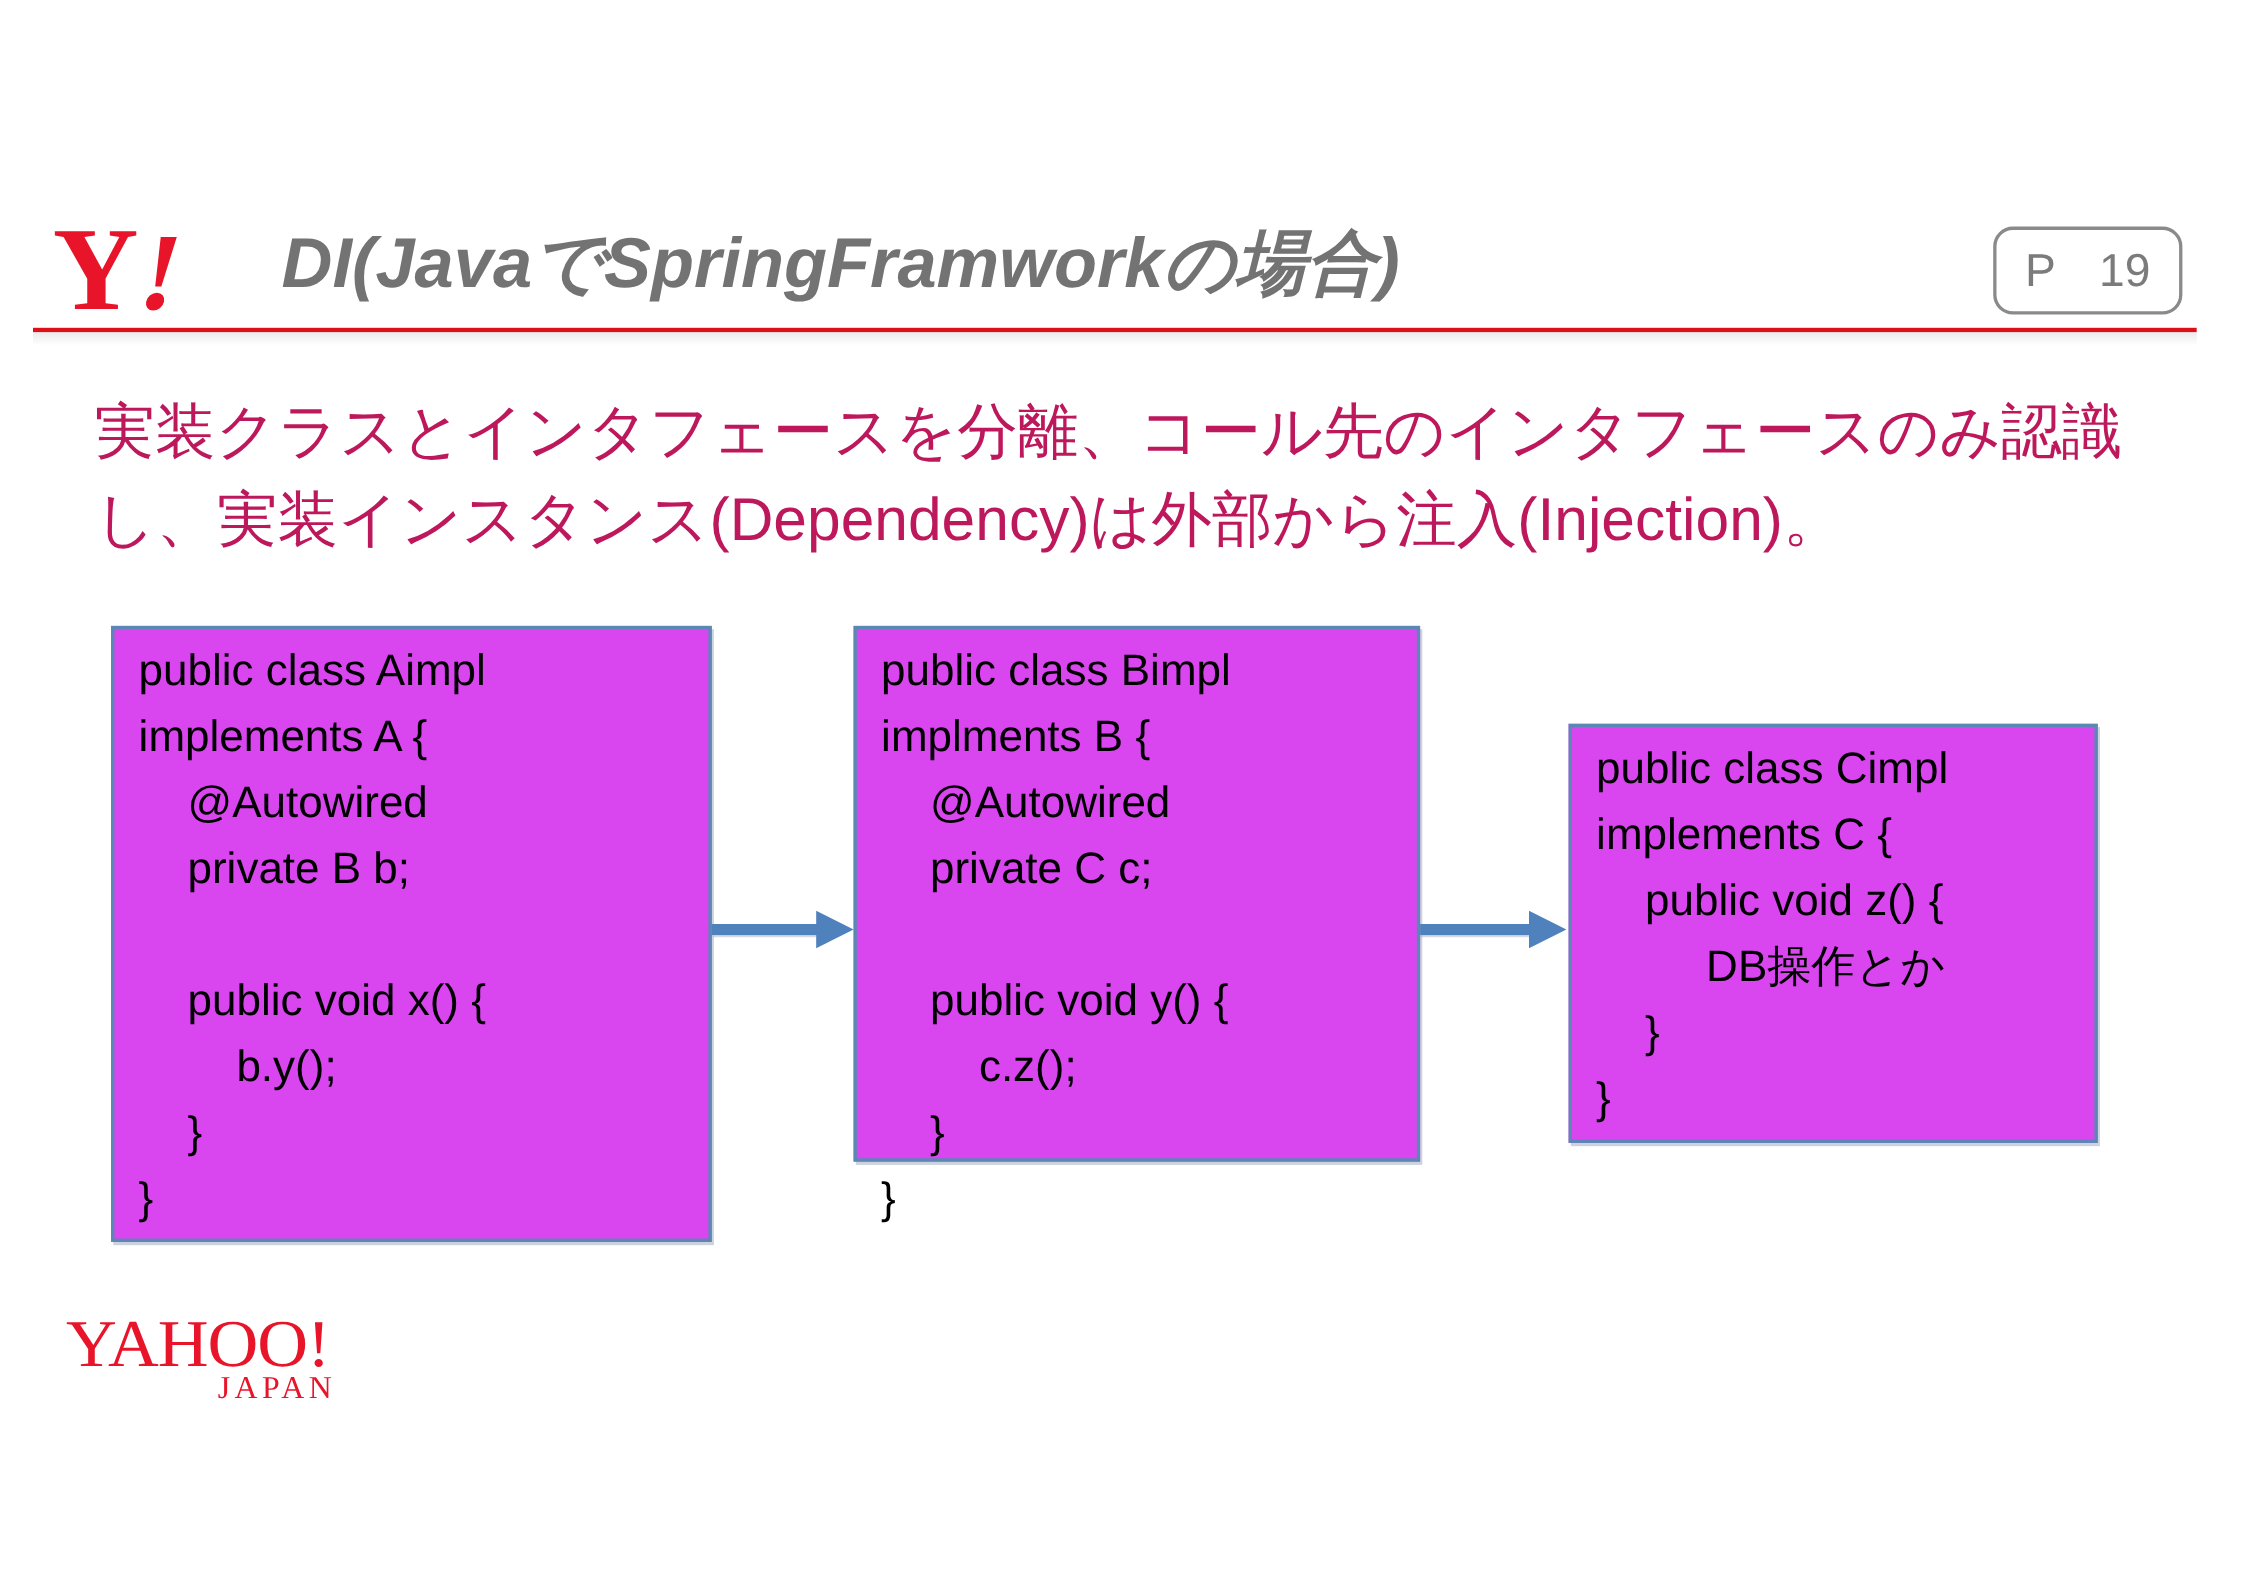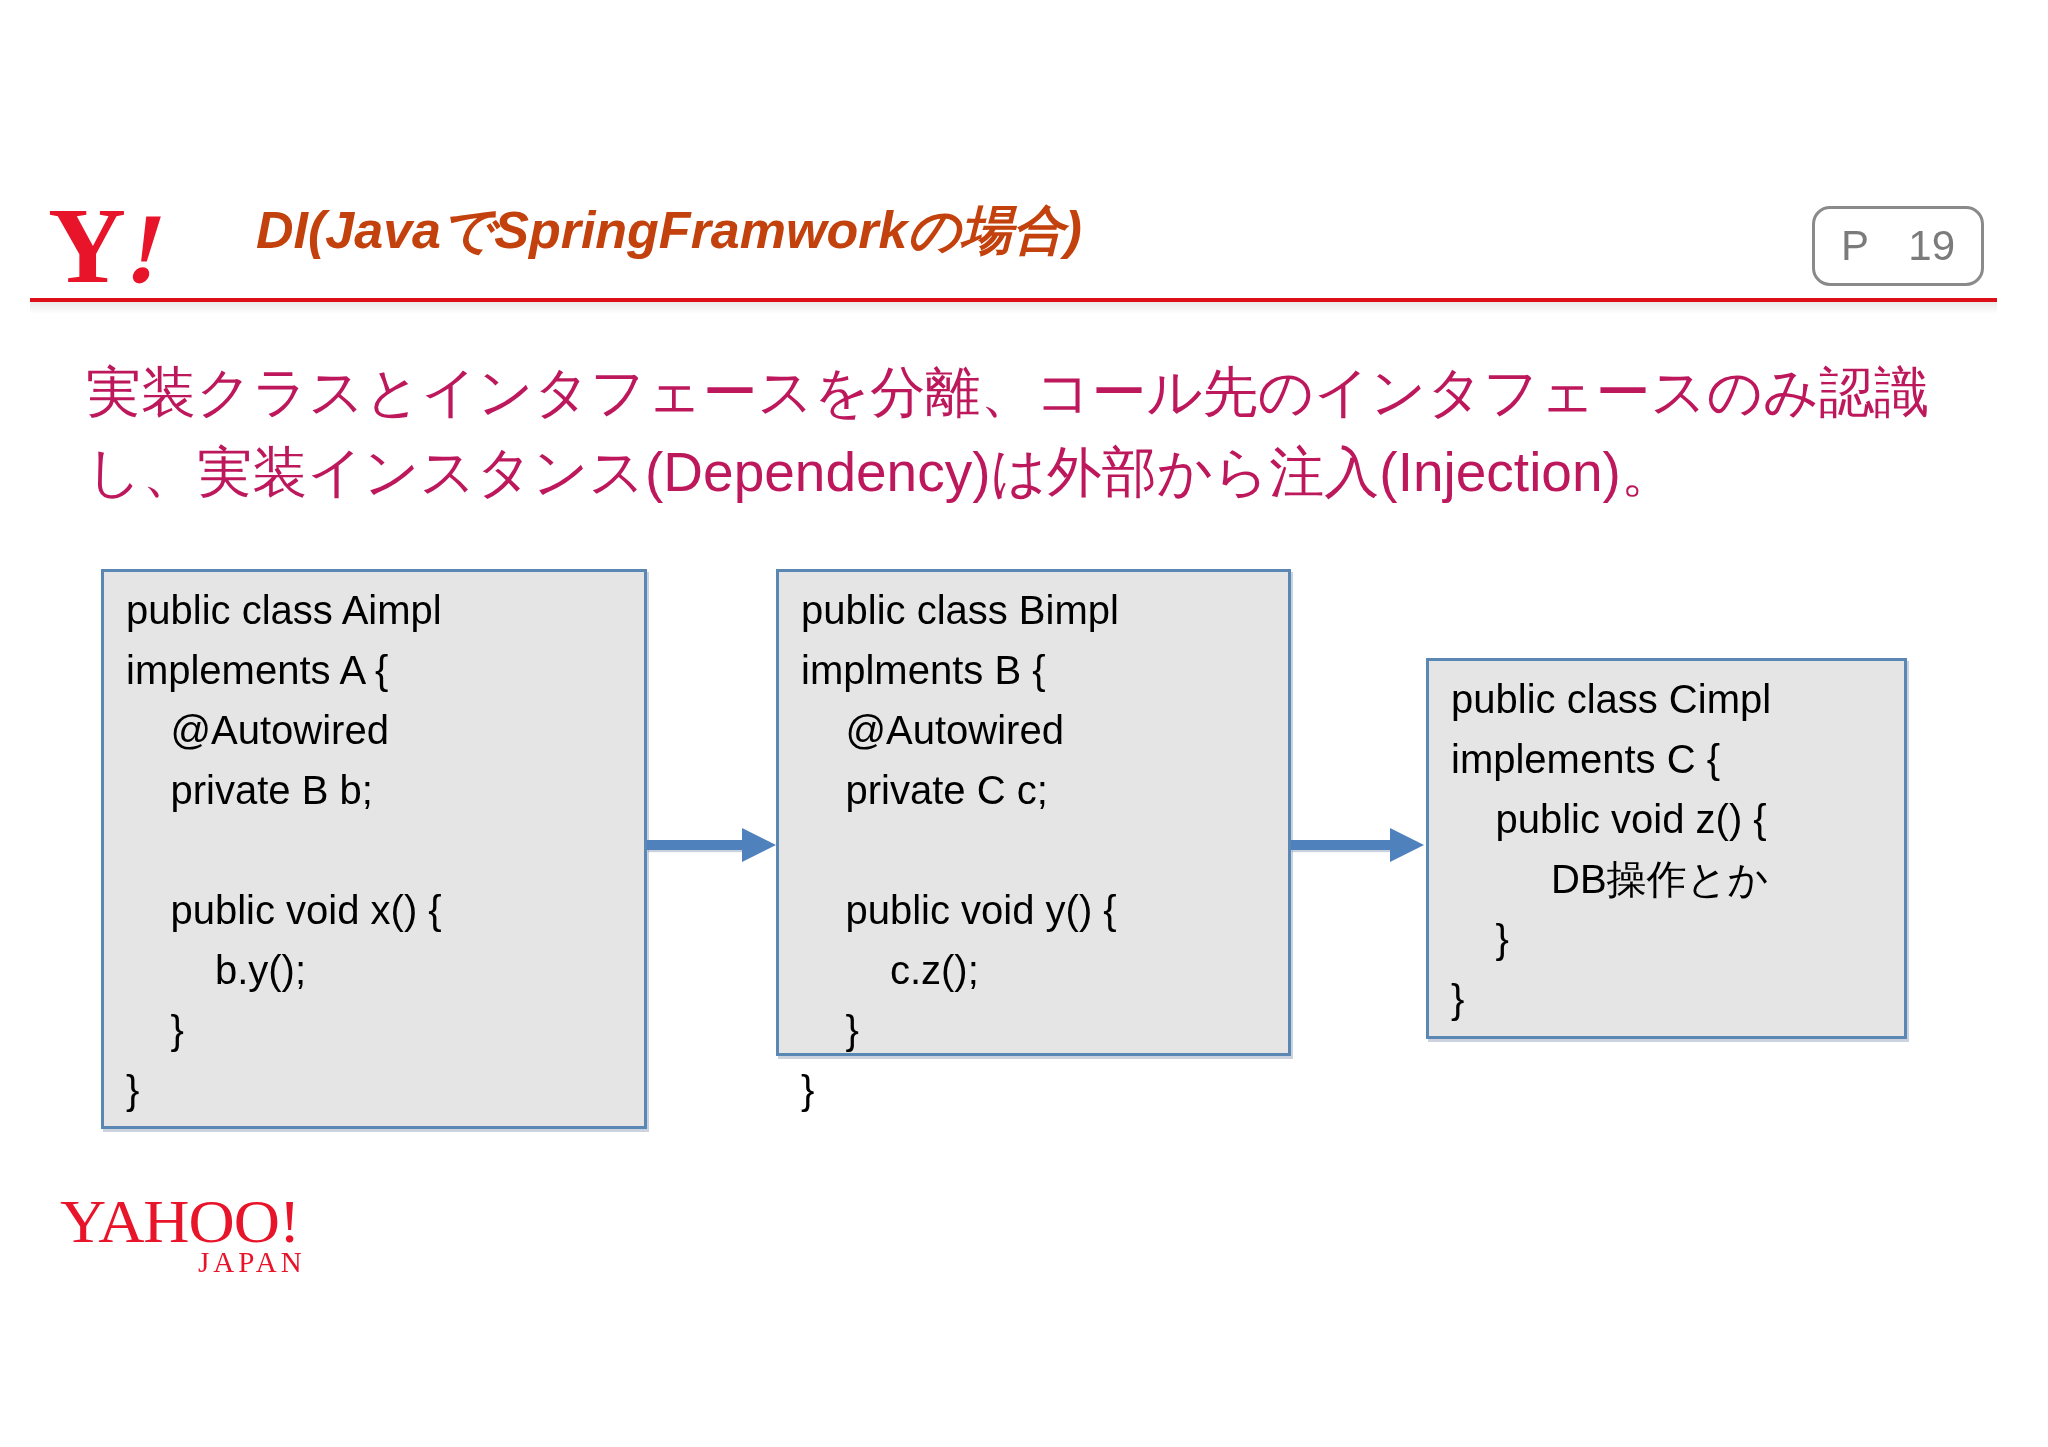--- a/index.html
+++ b/index.html
@@ -19,24 +19,24 @@
     font-family:"Liberation Serif", serif;
     font-weight:bold;
     line-height:1;
     white-space:nowrap;
   }
   .y-logo .y    { font-size:108px; }
   .y-logo .bang { font-size:100px; display:inline-block; transform:skewX(-12deg); margin-left:4px; }
 
   .slide-title {
     position:absolute; left:256px; top:196px;
-    font-size:52px;
+    font-size:64px;
     font-weight:bold;
     font-style:italic;
-    color:#c2410c;
+    color:#737373;
     letter-spacing:0px;
     white-space:nowrap;
   }
 
   .page-box {
     position:absolute; left:1812px; top:206px;
     width:172px; height:80px;
     border:3px solid #8a8a8a;
     border-radius:18px;
     background:#ffffff;
@@ -63,21 +63,21 @@
     position:absolute; left:86px; top:352px;
     font-size:55px;
     line-height:80px;
     color:#be185d;
     white-space:nowrap;
   }
 
   
   .code-box {
     position:absolute;
-    background:#e5e5e5;
+    background:#d946ef;
     border:3px solid #5b87b5;
     box-shadow:2px 3px 0 rgba(110,130,160,0.35);
     padding:8px 0 0 22px;
     font-size:40px;
     color:#000000;
   }
   .box-a { left:101px;  top:569px; width:546px; height:560px; }
   .box-b { left:776px;  top:569px; width:515px; height:487px; }
   .box-c { left:1426px; top:658px; width:481px; height:381px; }
   .code-line {

